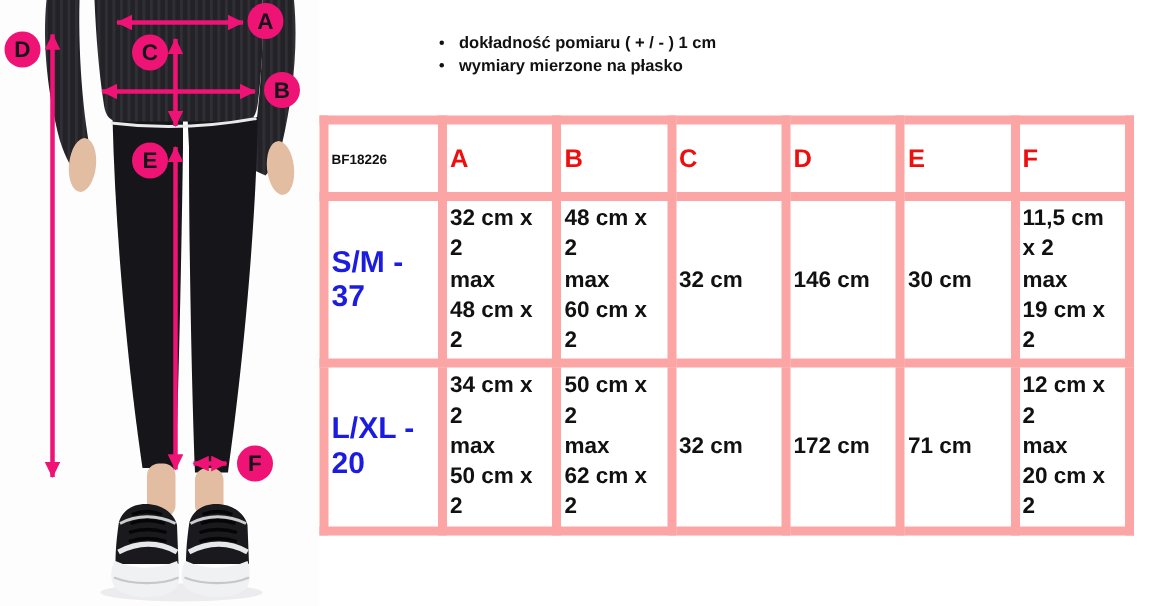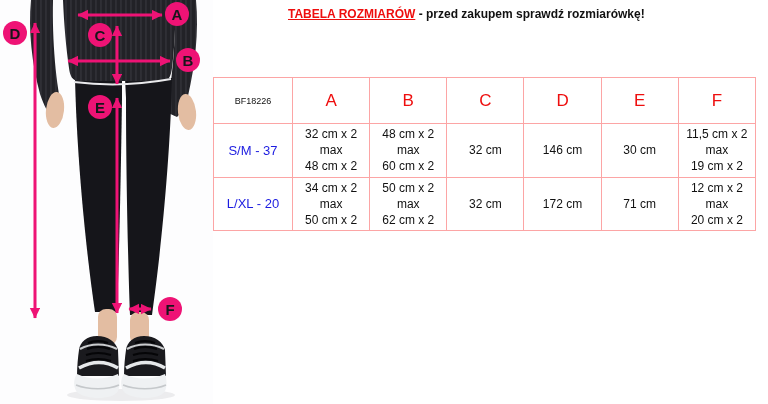--- a/index.html
+++ b/index.html
@@ -22,30 +22,30 @@
   .t-red{color:#ee0e0e;text-decoration:underline;}
   .bullets{position:absolute;left:290px;top:23px;margin:0;padding:0 0 0 16px;
     font-size:11px;font-weight:bold;}
   .bullets li{margin:0 0 3px 0;}
   
   .size-table{
     position:absolute;left:213px;top:77px;width:543px;
     border-collapse:collapse;table-layout:fixed;background:#fff;
   }
   .size-table td{
-    border:1px solid #fca5a5;text-align:center;vertical-align:middle;
-    font-weight:normal;padding:2px;overflow:hidden;
+    border:6px solid #fca5a5;text-align:left;vertical-align:middle;
+    font-weight:bold;padding:2px;overflow:hidden;
   }
   .size-table tr.head td{height:41px;}
   .size-table tr.r1 td{height:42px;}
   .size-table tr.r2 td{height:38px;}
   .code{font-size:9px;color:#111;}
   .letter{font-size:17px;color:#ee0e0e;}
-  .size{font-size:13px;color:#1c1ce0;}
-  .val{font-size:12px;line-height:1.35;color:#111;white-space:pre-line;}
+  .size{font-size:20px;color:#1c1ce0;}
+  .val{font-size:15px;line-height:1.35;color:#111;white-space:pre-line;}
 </style>
 </head>
 <body>
 
 <div class="page">
 
   <div class="photo">
     <svg width="213" height="404" viewBox="0 0 213 404">
       <defs>
         <pattern id="rib" width="5" height="8" patternUnits="userSpaceOnUse">
@@ -98,22 +98,25 @@
     </svg>
 
     <div class="marker m-a">A</div>
     <div class="marker m-b">B</div>
     <div class="marker m-c">C</div>
     <div class="marker m-d">D</div>
     <div class="marker m-e">E</div>
     <div class="marker m-f">F</div>
   </div>
 
-  <div class="title-line"><span class="t-red">TABELA ROZMIARÓW</span><span> - przed zakupem sprawdź rozmiarówkę!</span></div>
 
+  <ul class="bullets">
+    <li>dokładność pomiaru ( + / - ) 1 cm</li>
+    <li>wymiary mierzone na płasko</li>
+  </ul>
 
   <table class="size-table">
     <colgroup>
       <col style="width:79px">
       <col>
         <col>
         <col>
         <col>
         <col>
         <col>

